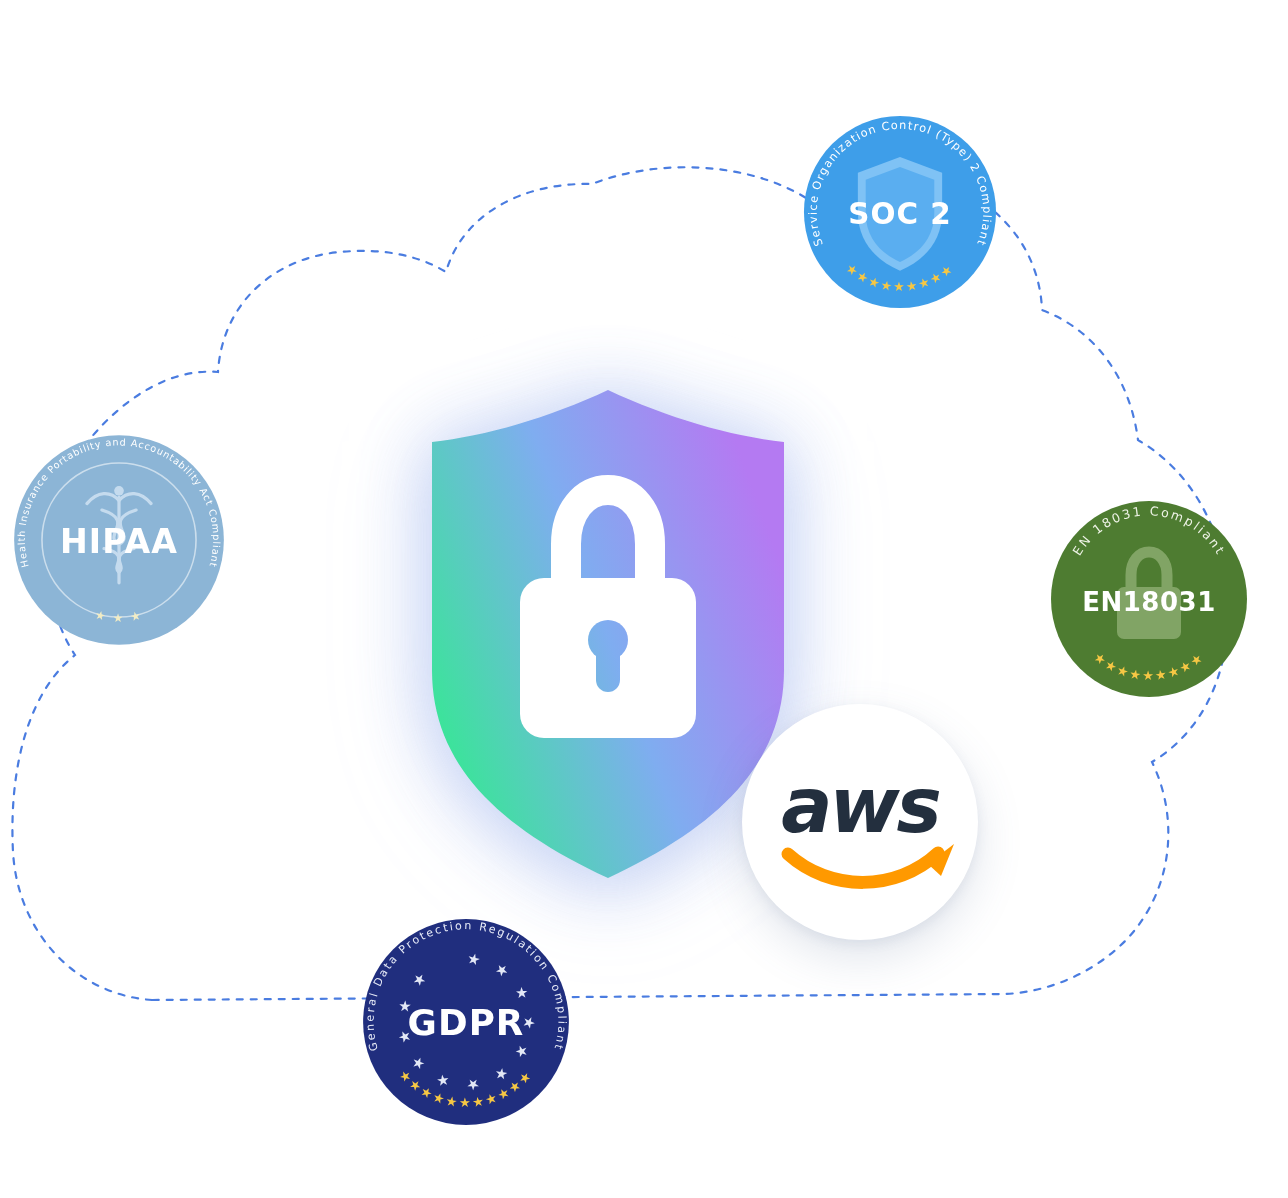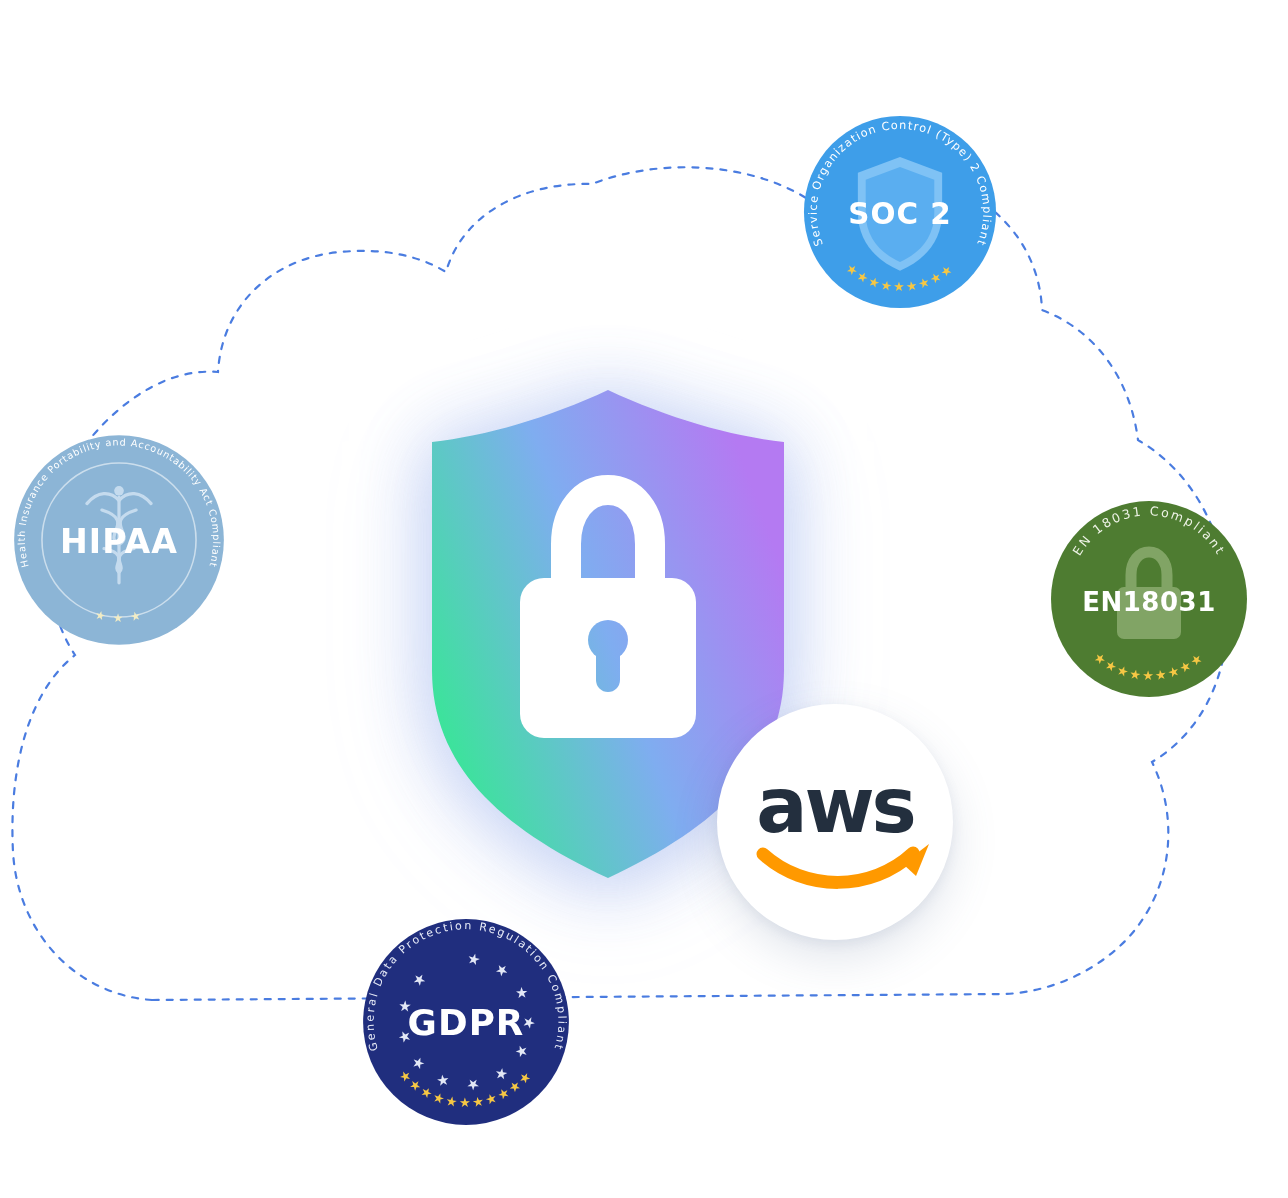--- a/index.html
+++ b/index.html
@@ -14,21 +14,21 @@
     background: #ffffff;
     overflow: hidden;
   }
   .abs { position: absolute; }
   svg text {
     font-family: "DejaVu Sans", "Liberation Sans", sans-serif;
   }
   .cloud-layer   { left: 0; top: 0; z-index: 1; }
   .shield-wrap   { left: 398px; top: 372px; width: 420px; height: 530px; z-index: 2; }
   .shield-wrap svg { filter: drop-shadow(0 0 38px rgba(190,205,245,0.75)) drop-shadow(0 14px 30px rgba(150,170,230,0.35)); }
-  .aws-wrap      { left: 717px; top: 704px; width: 236px; height: 236px; z-index: 3; }
+  .aws-wrap      { left: 742px; top: 704px; width: 236px; height: 236px; z-index: 3; font-style: italic; }
   .aws-circle {
     width: 236px; height: 236px; border-radius: 50%;
     background: #ffffff;
     box-shadow: 0 18px 45px rgba(90,110,150,0.18), 0 4px 12px rgba(90,110,150,0.10);
     position: absolute; left: 0; top: 0;
   }
   .aws-wrap svg { position: absolute; left: 0; top: 0; }
   .badge { z-index: 4; }
   .badge-soc2    { left: 802px;  top: 114px; width: 196px; height: 196px; }
   .badge-hipaa   { left: 12px;   top: 433px; width: 214px; height: 214px; }

